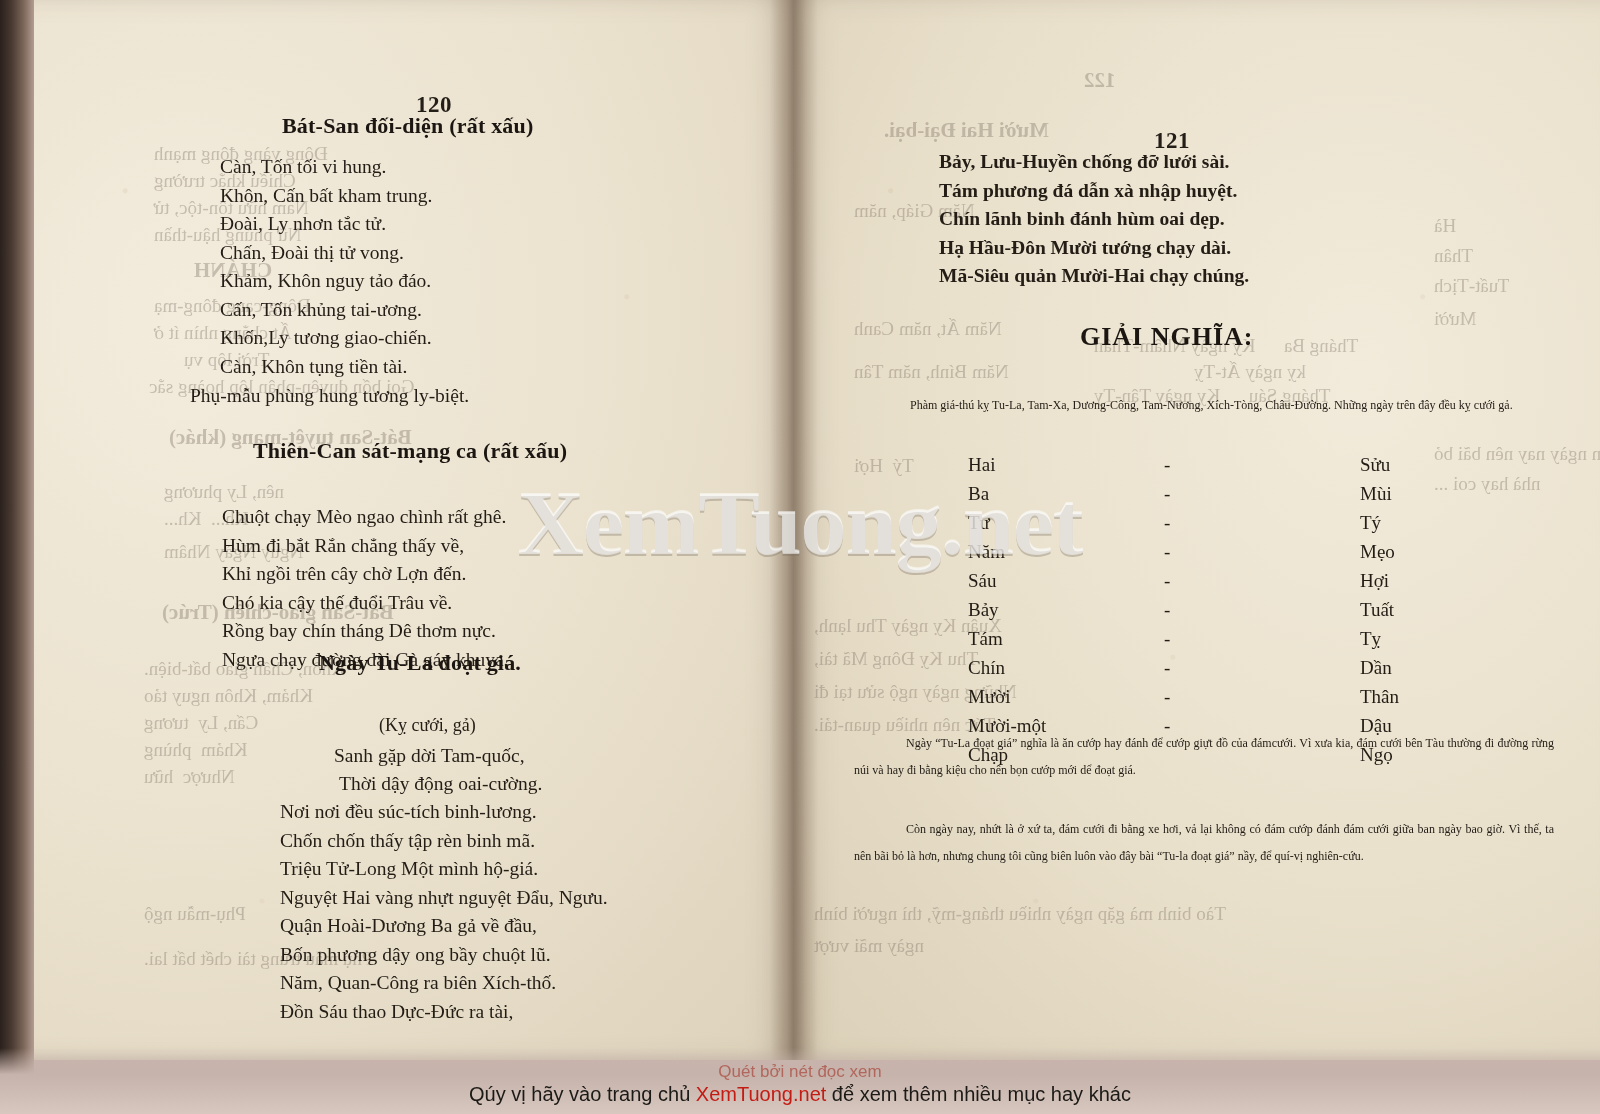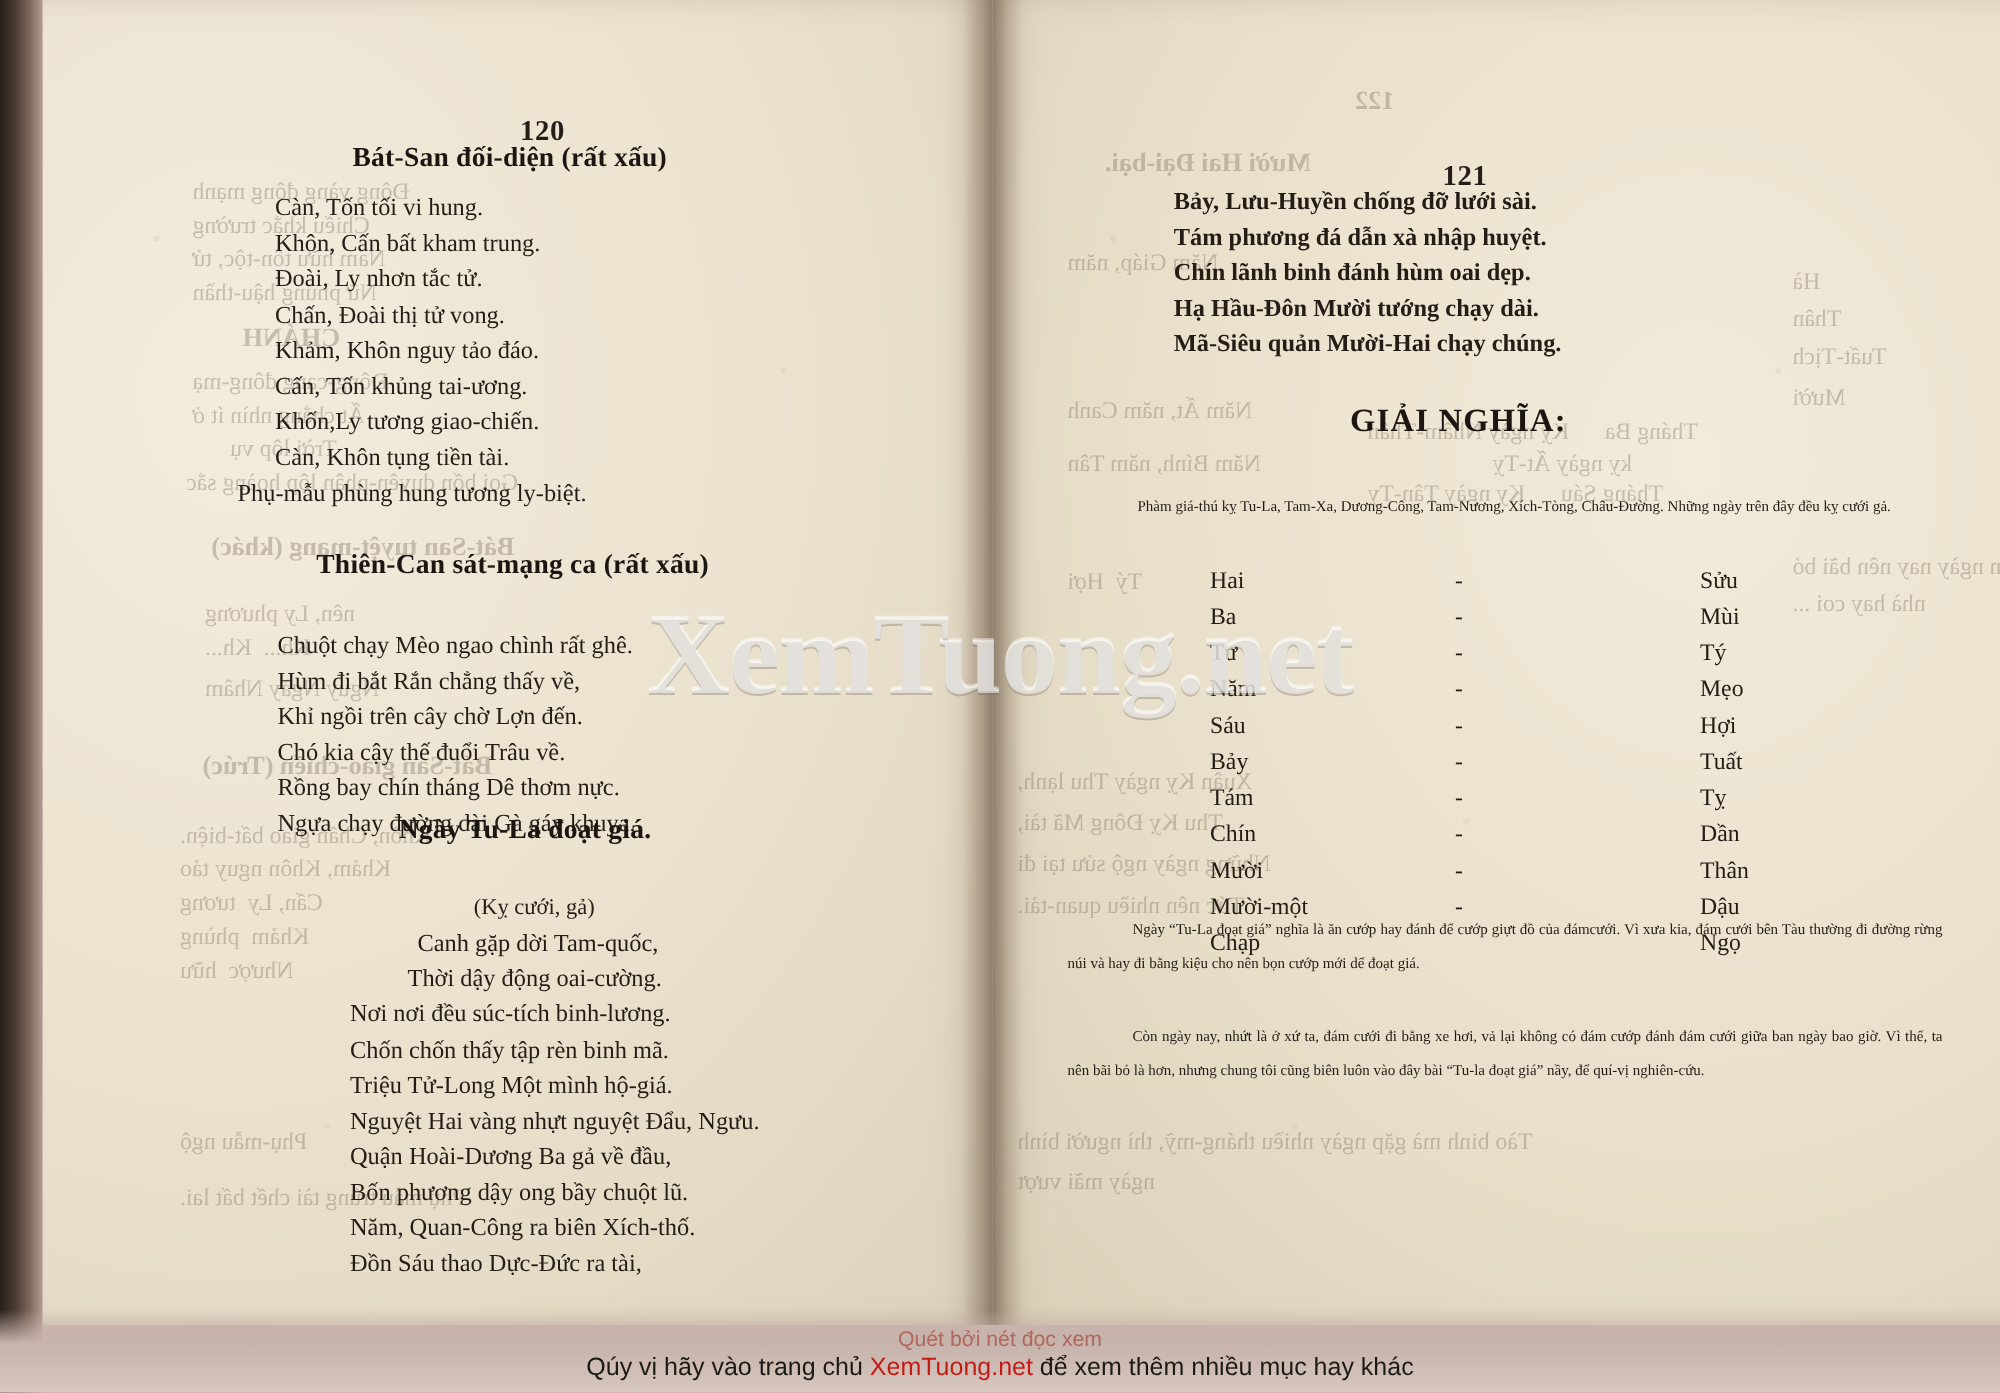--- a/index.html
+++ b/index.html
@@ -248,23 +248,23 @@
 
     <div class="col" style="left:285px; top:650px;">
       <div class="heading">Ngày Tu-La đoạt giá.</div>
     </div>
 
     <div class="col" style="left:345px; top:715px;">
       <div class="small-note">(Kỵ cưới, gả)</div>
     </div>
 
     <div class="col" style="left:300px; top:742px;">
-      <div class="verse-line">Canh gặp dời Tam-quốc,</div>
-    </div>
-    <div class="col" style="left:292px; top:770px;text-align:center;">
+      <div class="verse-line">Sanh gặp dời Tam-quốc,</div>
+    </div>
+    <div class="col" style="left:305px; top:770px;text-align:center;">
       <div class="verse-line">Thời dậy động oai-cường.</div>
     </div>
     <div class="col" style="left:200px; top:798px;margin-left:46px;">
       <div class="verse-line">Nơi nơi đều súc-tích binh-lương.</div>
       <div class="verse-line">Chốn chốn thấy tập rèn binh mã.</div>
       <div class="verse-line">Triệu Tử-Long Một mình hộ-giá.</div>
       <div class="verse-line">Nguyệt Hai vàng nhựt nguyệt Đẩu, Ngưu.</div>
       <div class="verse-line">Quận Hoài-Dương Ba gả về đầu,</div>
       <div class="verse-line">Bốn phương dậy ong bầy chuột lũ.</div>
       <div class="verse-line">Năm, Quan-Công ra biên Xích-thố.</div>

